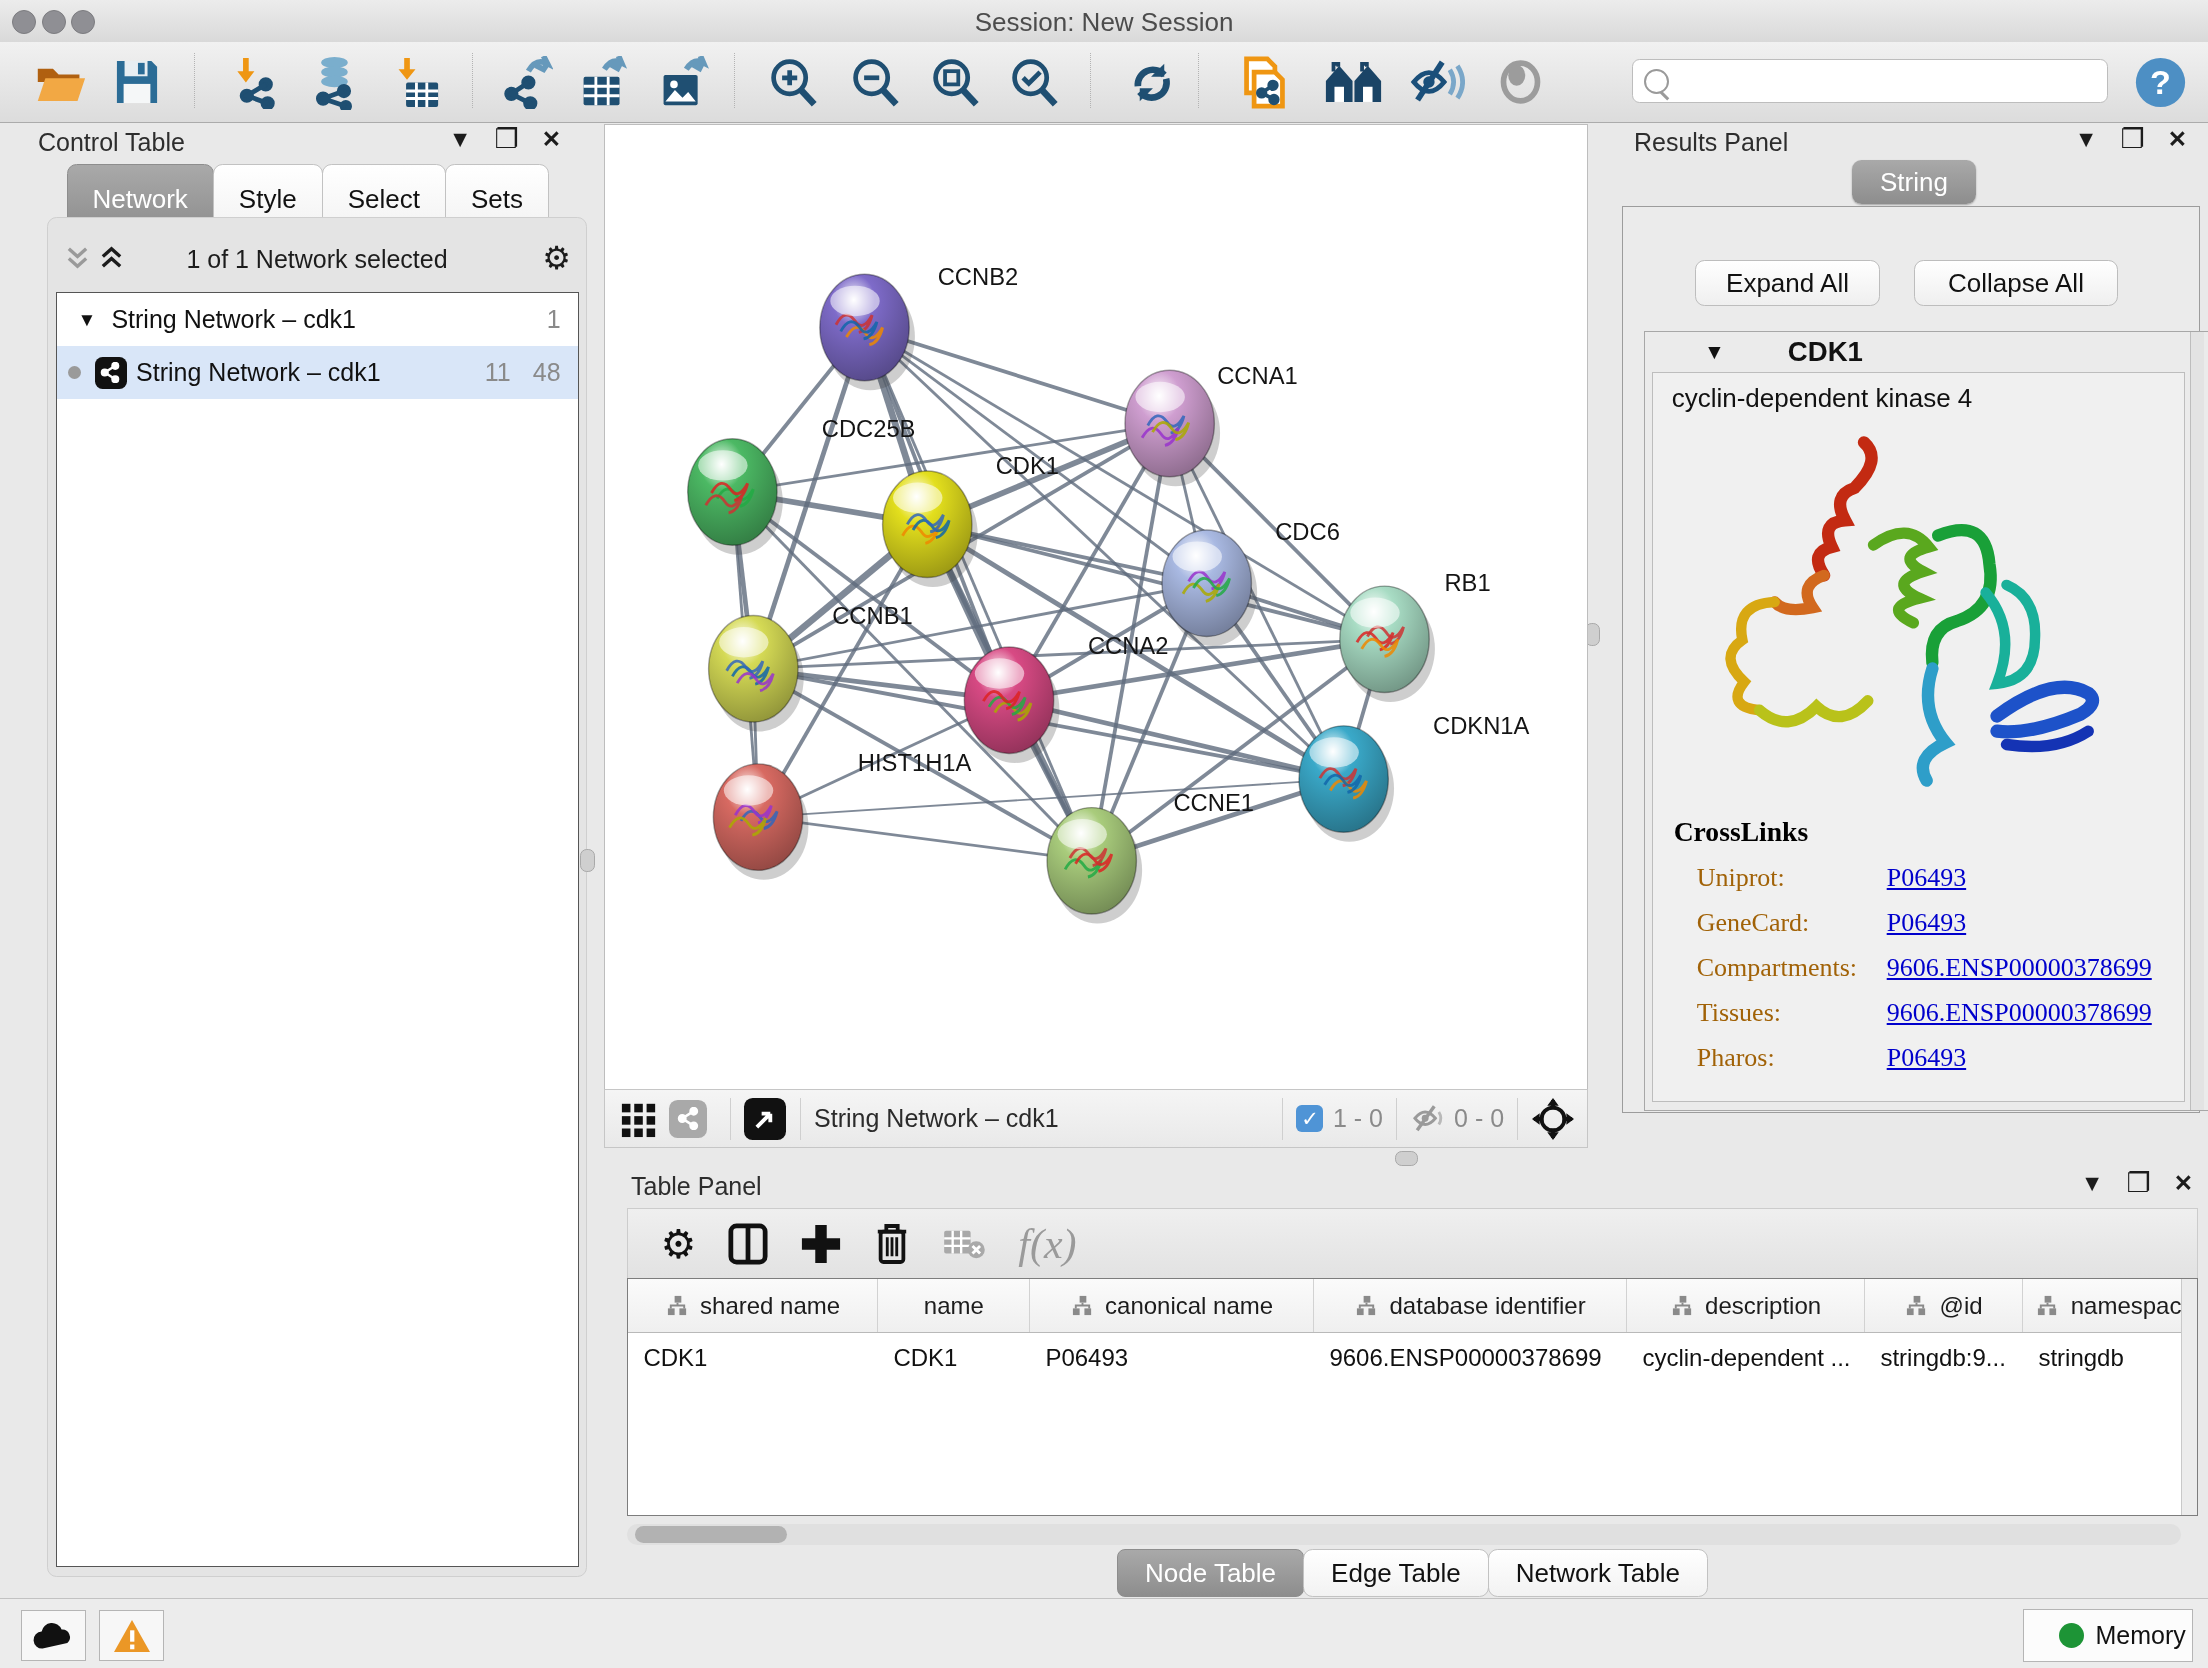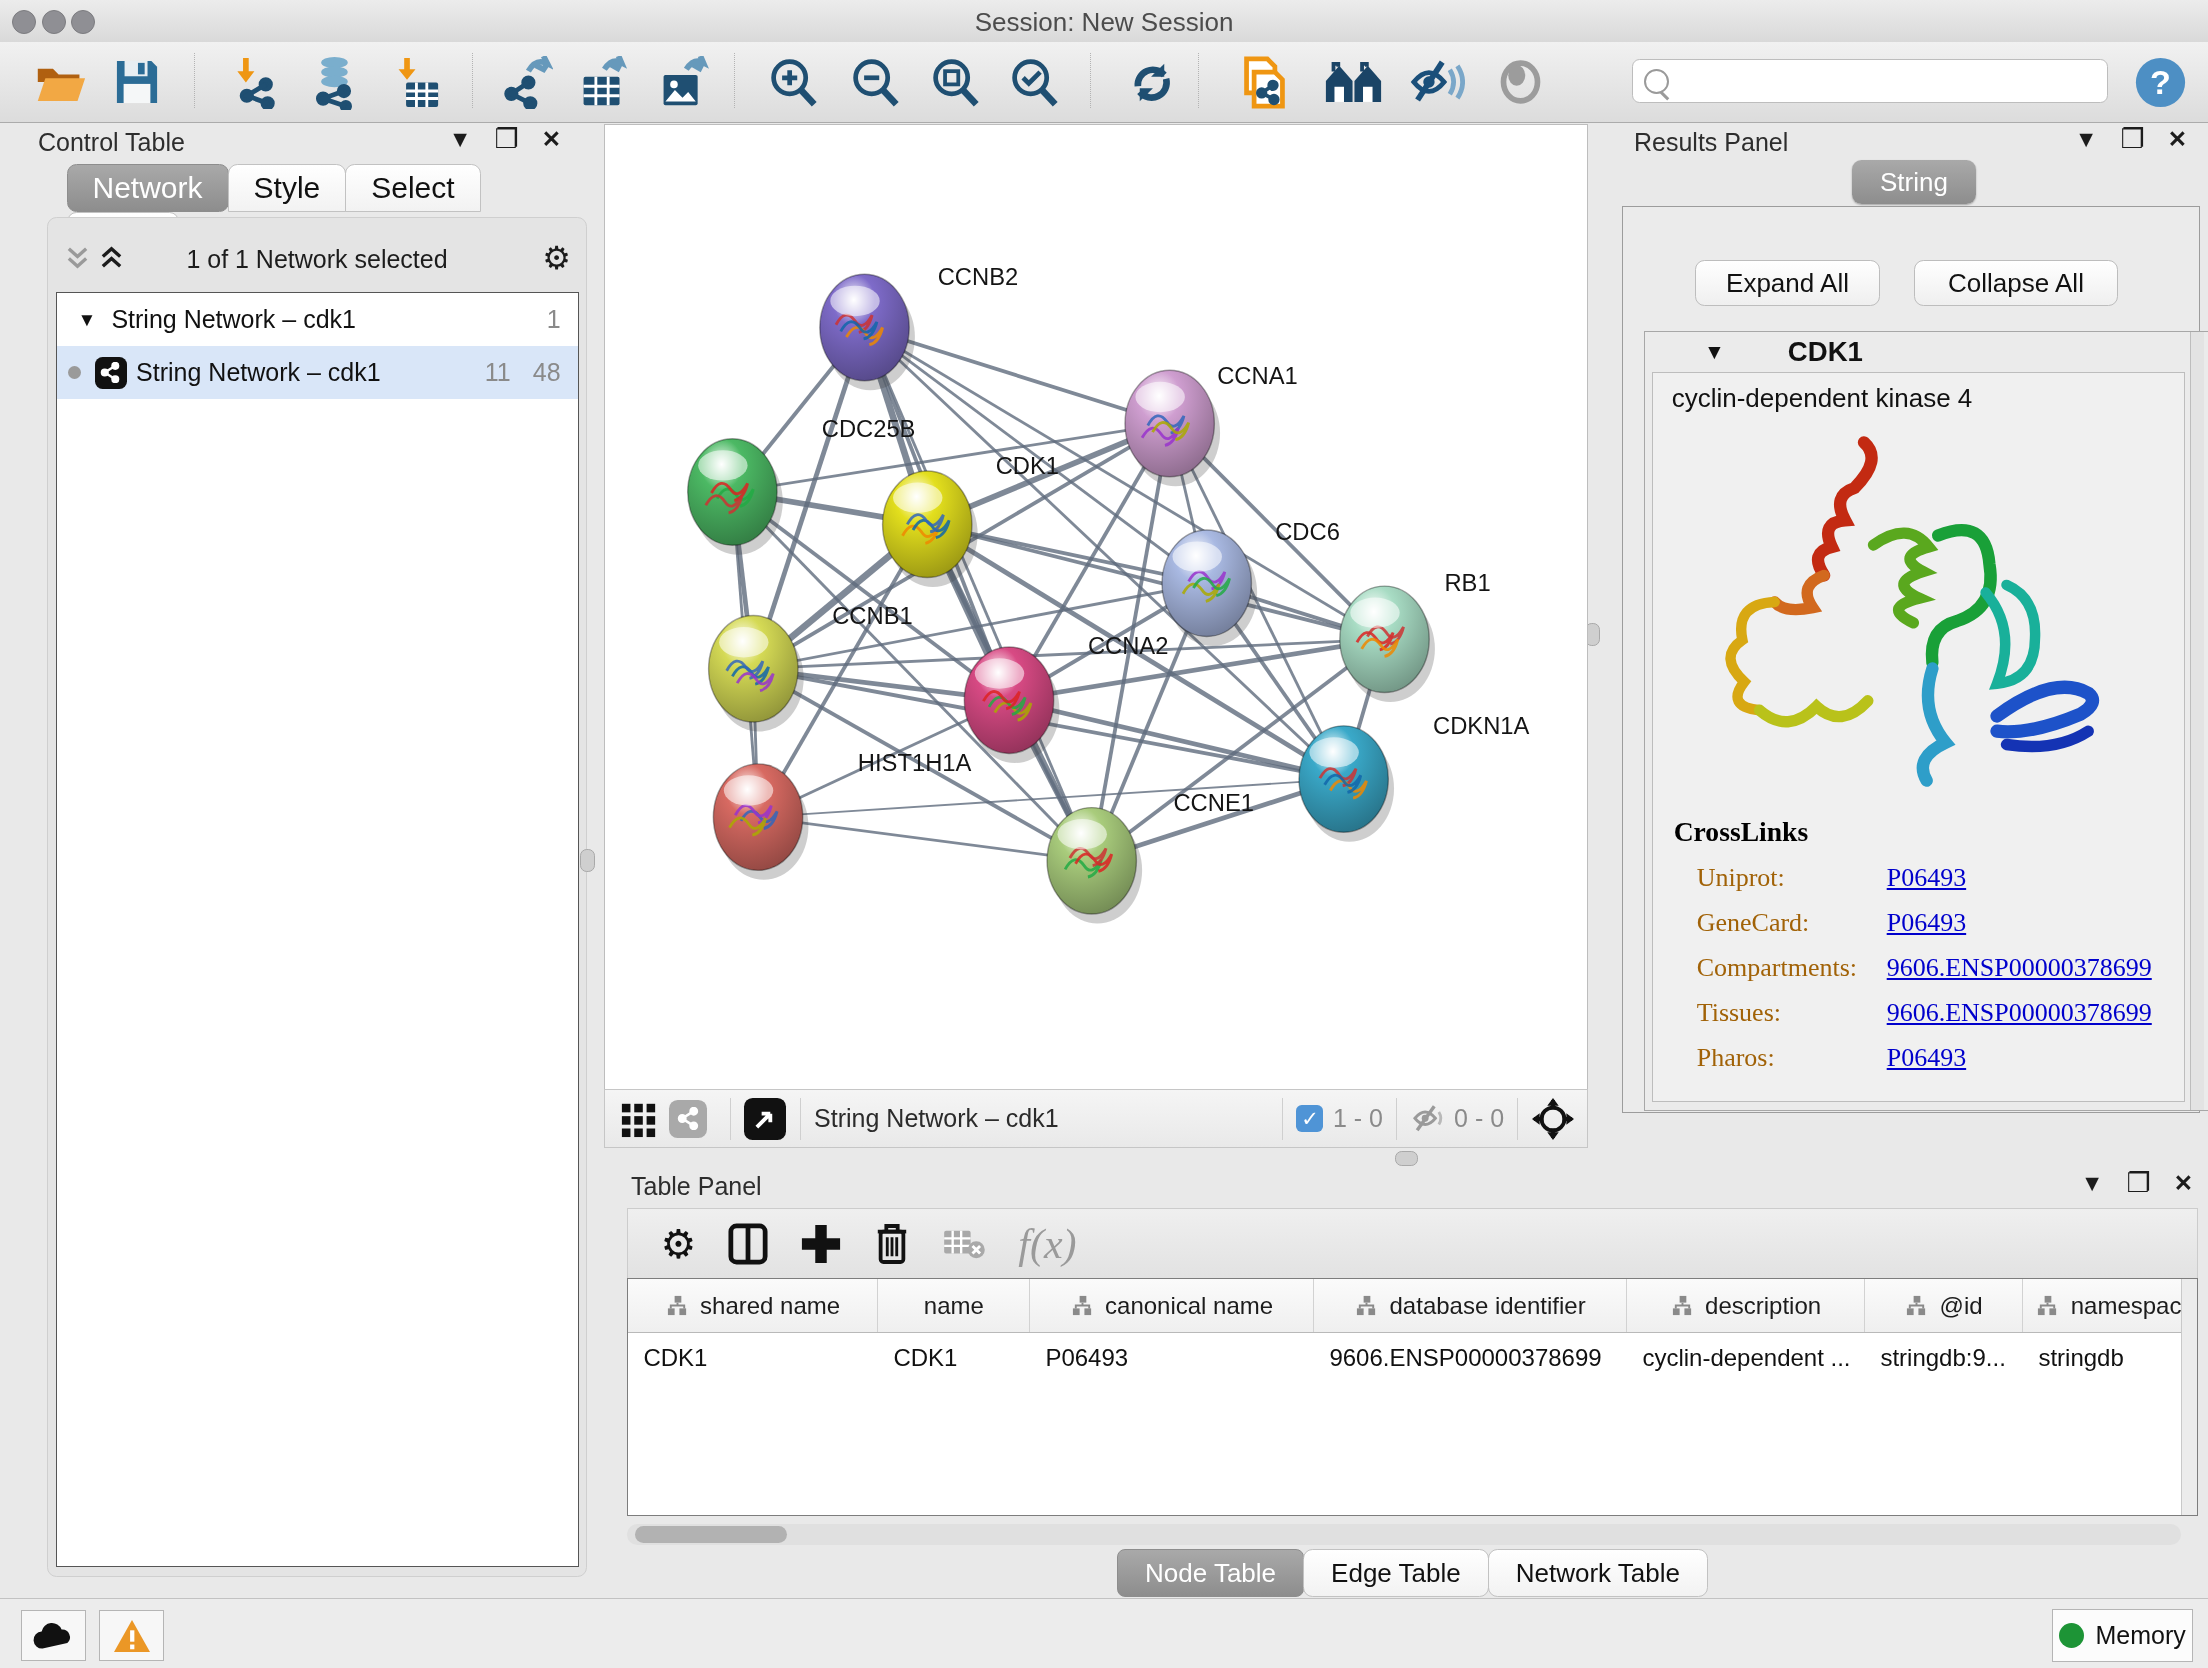--- a/index.html
+++ b/index.html
@@ -33,22 +33,22 @@
   .mag{width:21px;height:21px;border:2.9px solid #9a9a9a;border-radius:50%;margin-left:11.4px;position:relative;}
   .mag:after{content:"";position:absolute;width:2.9px;height:11.4px;background:#9a9a9a;left:17px;top:19px;transform:rotate(-45deg);}
   
   .panel-title{font-size:25px;color:#2d2d2d;}
   .winbtns{position:absolute;display:flex;gap:23px;align-items:center;color:#1c1c1c;}
   .winbtns .wb{font-size:23px;line-height:1;cursor:default;}
   .wb.square{font-size:27px;font-weight:400;}
   .wb.close{font-weight:700;}
   
   .ctrl{position:absolute;left:9.5px;top:126px;width:559px;height:1451px;}
-  .ctab,.ttab{display:inline-block;text-align:center;font-size:30px;
-    padding:6px 25px;border:1px solid #c2c2c2;background:linear-gradient(#ffffff,#f2f2f2);
+  .ctab,.ttab{display:inline-block;text-align:center;font-size:26px;
+    padding:19px 25px;border:1px solid #c2c2c2;background:linear-gradient(#ffffff,#f2f2f2);
     color:#111;border-radius:9.5px 9.5px 0 0;margin-right:-1px;}
   .ctab.active,.ttab.active{background:linear-gradient(#a9a9a9,#8d8d8d);color:#fff;border-color:#8d8d8d;
     border-radius:9.5px;}
   .ctrl-box{position:absolute;left:9.5px;top:91px;width:538px;height:1358px;
     background:#e4e4e4;border:1px solid #cfcfcf;border-radius:9.5px;margin-left:28px;}
   .sel-status{position:absolute;left:0;top:27px;width:100%;text-align:center;font-size:25px;color:#1c1c1c;}
   .netlist{position:absolute;left:7.6px;top:74px;width:521px;height:1273px;background:#fff;border:1.9px solid #555;}
   .netrow{position:relative;height:53px;display:flex;align-items:center;font-size:25px;color:#111;}
   .netrow.selected{background:#d9e6f8;}
   .netrow .cnt{position:absolute;right:17px;color:#8a8a8a;}
@@ -106,21 +106,21 @@
   .hscroll{position:absolute;left:11.4px;top:354px;width:1554px;height:21px;background:#e0e0e0;border-radius:10.5px;}
   .hthumb{position:absolute;left:7.6px;top:1.9px;width:152px;height:17px;background:#b2b2b2;border-radius:8.6px;}
   .tbl-tabs{position:absolute;left:0;top:379px;width:100%;text-align:center;}
   .ttab{border-radius:9.5px;padding:7.6px 27px;font-size:26px;}
   .ttab.active{border-radius:8px;}
   
   .statusbar{position:absolute;left:0;top:1598px;width:2208px;height:70px;background:#ececec;border-top:1px solid #c2c2c2;}
   .sbtn{position:absolute;top:11.4px;width:63px;height:49px;background:#f7f7f7;border:1.9px solid #b5b5b5;
     display:flex;align-items:center;justify-content:center;}
   .membtn{position:absolute;right:15px;top:9.5px;width:139px;height:51px;background:#fcfcfc;border:1.9px solid #b5b5b5;
-    display:flex;align-items:center;justify-content:center;gap:11.4px;font-size:25px;color:#111;}
+    display:flex;align-items:center;justify-content:center;gap:11.4px;font-size:25px;color:#111;padding-left:29px;}
   .greendot{width:25px;height:25px;border-radius:50%;background:#1d9436;}
   .hdrico{flex:none;}
 </style>
 </head>
 <body>
 
 <div class="titlebar">
   <div class="dot" style="left:12.4px"></div>
   <div class="dot" style="left:42px"></div>
   <div class="dot" style="left:71px"></div>

